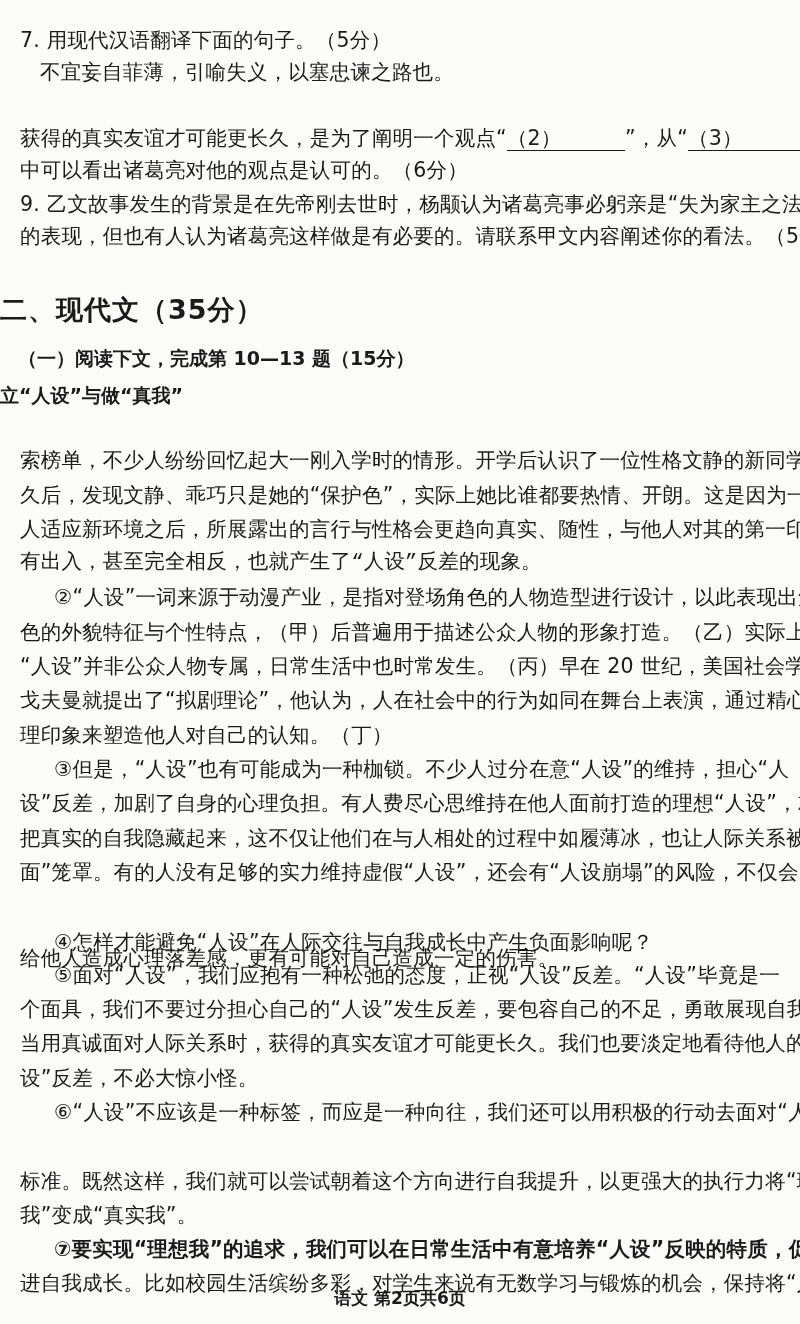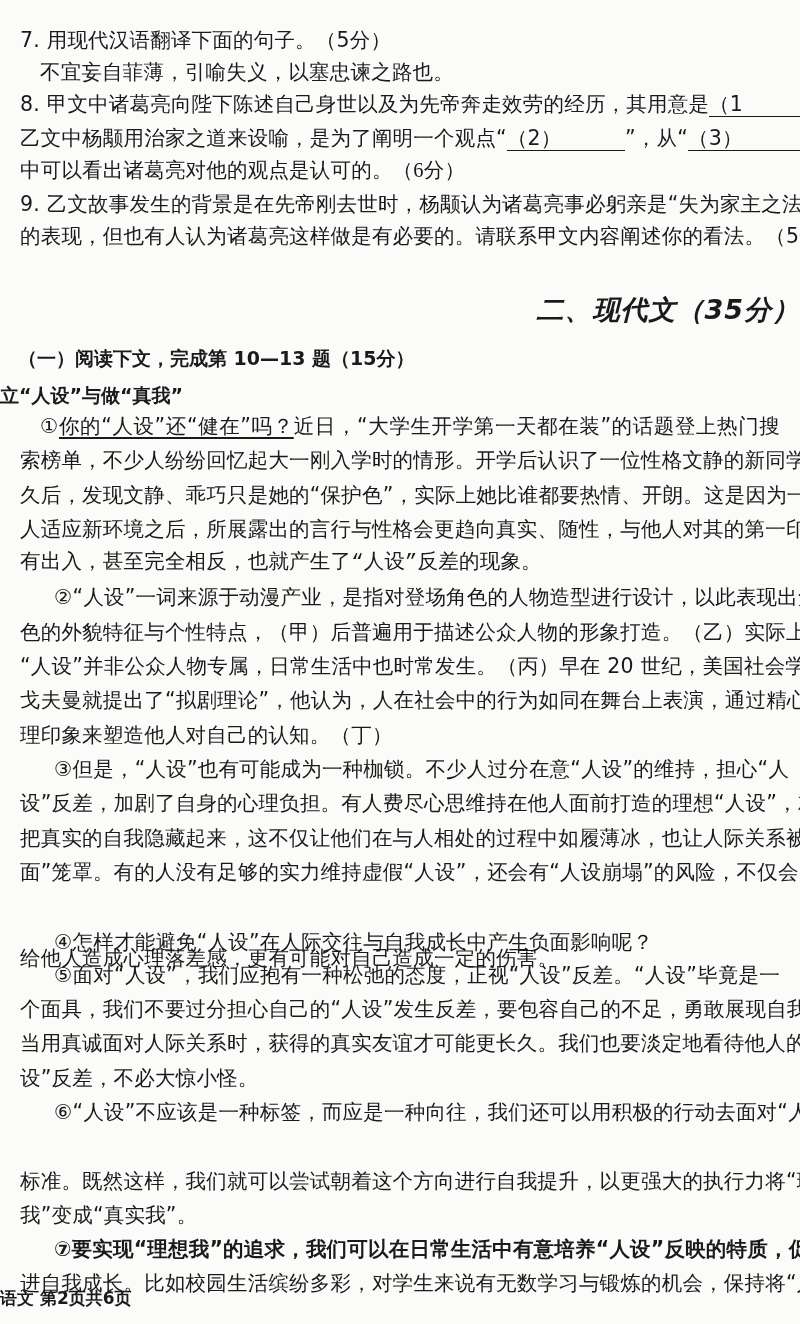--- a/index.html
+++ b/index.html
@@ -19,61 +19,55 @@
   }
   .line.short { text-align: left; text-align-last: left; }
   .line.ind { left: 40px; width: 740px; }
   .line.ind2 { left: 54px; width: 726px; }
   .blank {
     display: inline-block; border-bottom: 1.5px solid #1a1a1a;
     text-align: center; line-height: 24px; height: 24px; vertical-align: baseline;
   }
   .section-title {
     position: absolute; left: 0; width: 800px; top: 292px;
-    text-align: right; font-size: 27px; font-weight: bold; letter-spacing: 1px; font-style: italic;
+    text-align: left; font-size: 27px; font-weight: bold; letter-spacing: 1px;
   }
   .sub-heading {
     position: absolute; left: 18px; top: 346px; font-size: 19px; font-weight: bold; text-align: right;
   }
   .article-title {
     position: absolute; left: 0; width: 800px; top: 383px;
     text-align: left; font-size: 19px; font-weight: bold;
   }
   .u { text-decoration: underline; text-underline-offset: 4px; }
   .footer {
     position: absolute; left: 0; width: 800px; top: 1287px;
-    font-size: 17px; font-weight: bold;
+    text-align: center; font-size: 17px; font-weight: bold;
   }
 </style>
 </head>
 <body>
 
 <div class="page">
 
   <div class="line short" style="top:26px;">7. 用现代汉语翻译下面的句子。（5分）</div>
   <div class="line short ind" style="top:58px;">不宜妄自菲薄，引喻失义，以塞忠谏之路也。</div>
 
-  <div class="line short" style="top:90px;">
-    <span>8. 甲文中诸葛亮向陛下陈述自己身世以及为先帝奔走效劳的经历，其用意是</span><span class="blank" style="width:100px;">（1</span>
+  <div class="line short" style="top:124px;">
+    <span>获得的真实友谊才可能更长久，是为了阐明一个观点“</span><span class="blank" style="width:118px;">（2）</span><span>”，从“</span><span class="blank" style="width:112px;">（3）</span>
   </div>
-  <div class="line short" style="top:124px;">
-    <span>乙文中杨颙用治家之道来设喻，是为了阐明一个观点“</span><span class="blank" style="width:118px;">（2）</span><span>”，从“</span><span class="blank" style="width:112px;">（3）</span>
-  </div>
-  <div class="line short" style="top:156px;font-family:Liberation Serif, serif;">中可以看出诸葛亮对他的观点是认可的。（6分）</div>
+  <div class="line short" style="top:156px;">中可以看出诸葛亮对他的观点是认可的。（6分）</div>
 
   <div class="line" style="top:190px;">9. 乙文故事发生的背景是在先帝刚去世时，杨颙认为诸葛亮事必躬亲是“失为家主之法”</div>
   <div class="line" style="top:222px;">的表现，但也有人认为诸葛亮这样做是有必要的。请联系甲文内容阐述你的看法。（5分）</div>
 
   <div class="section-title">二、现代文（35分）</div>
   <div class="sub-heading">（一）阅读下文，完成第 10—13 题（15分）</div>
   <div class="article-title">立“人设”与做“真我”</div>
 
-  <div class="line ind" style="top:412px;">
-    <span>①</span><span class="u">你的“人设”还“健在”吗？</span><span>近日，“大学生开学第一天都在装”的话题登上热门搜</span>
-  </div>
   <div class="line" style="top: 446px;">索榜单，不少人纷纷回忆起大一刚入学时的情形。开学后认识了一位性格文静的新同学，不</div>
   <div class="line" style="top: 481px;">久后，发现文静、乖巧只是她的“保护色”，实际上她比谁都要热情、开朗。这是因为一个</div>
   <div class="line" style="top: 515px;">人适应新环境之后，所展露出的言行与性格会更趋向真实、随性，与他人对其的第一印象会</div>
   <div class="line short" style="top: 549px; font-family: Liberation Mono, monospace;">有出入，甚至完全相反，也就产生了“人设”反差的现象。</div>
 
   <div class="line ind2" style="top: 583px;">②“人设”一词来源于动漫产业，是指对登场角色的人物造型进行设计，以此表现出角</div>
   <div class="line" style="top: 618px;">色的外貌特征与个性特点，（甲）后普遍用于描述公众人物的形象打造。（乙）实际上，立</div>
   <div class="line" style="top: 652px;">“人设”并非公众人物专属，日常生活中也时常发生。（丙）早在 20 世纪，美国社会学家</div>
   <div class="line" style="top: 686px;">戈夫曼就提出了“拟剧理论”，他认为，人在社会中的行为如同在舞台上表演，通过精心管</div>
   <div class="line ind2" style="top: 755px;">③但是，“人设”也有可能成为一种枷锁。不少人过分在意“人设”的维持，担心“人</div>

